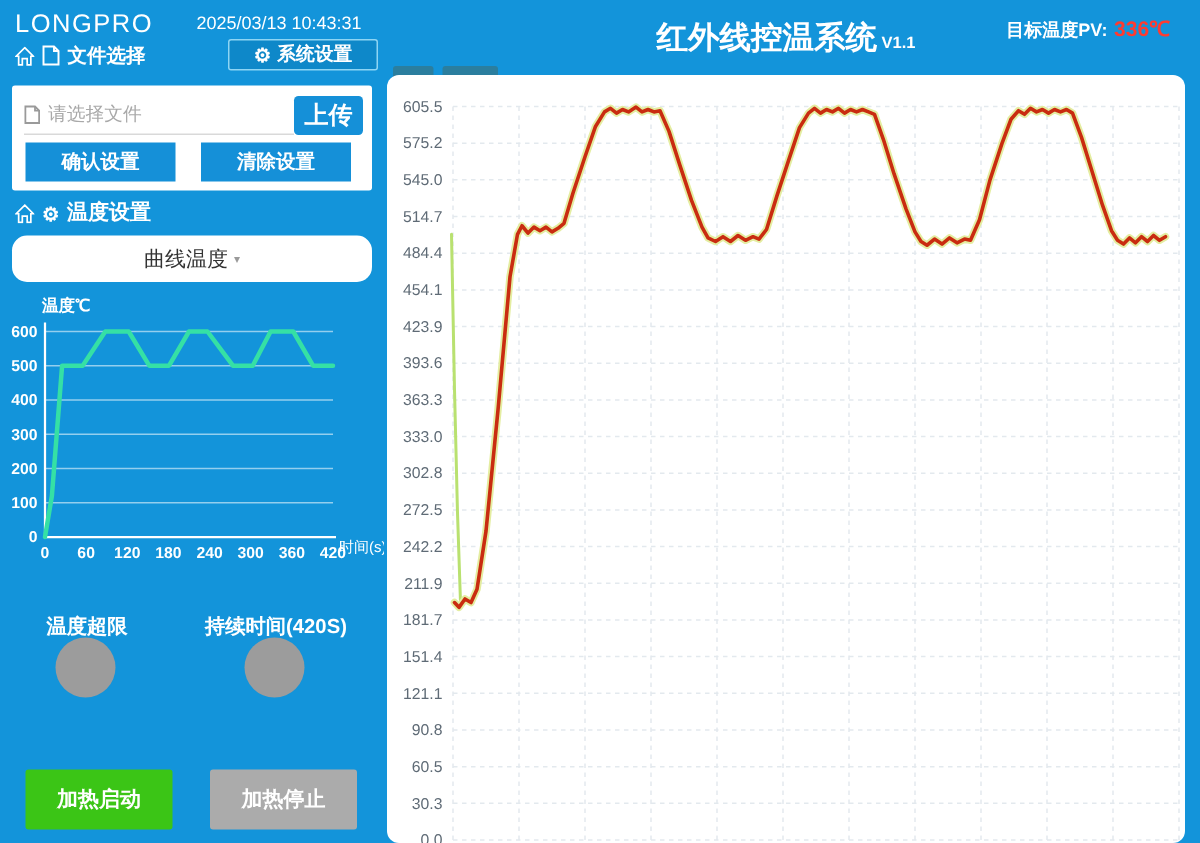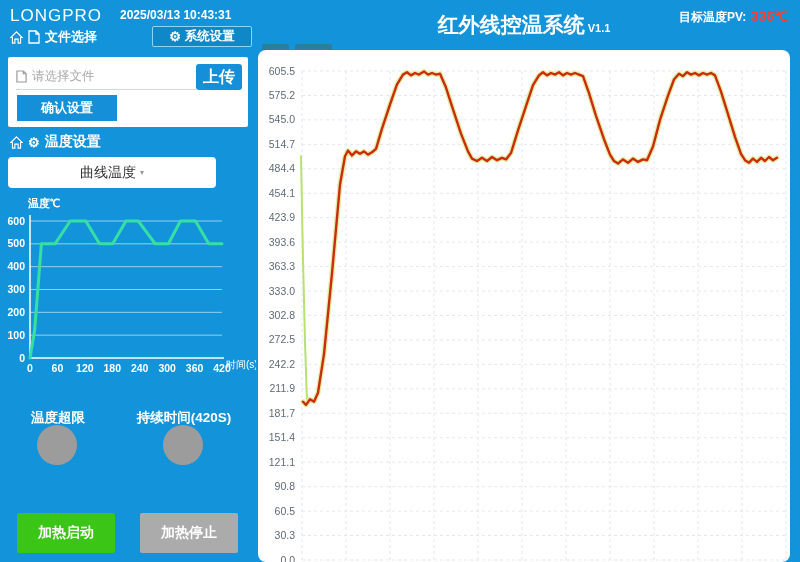--- a/index.html
+++ b/index.html
@@ -3,45 +3,45 @@
 <meta charset="utf-8">
 <style>
   * { margin:0; padding:0; box-sizing:border-box; }
   html,body { width:800px; height:562px; overflow:hidden; }
   body { font-family:"Liberation Sans", sans-serif; background:#1394da; position:relative; }
 
   .abs { position:absolute; }
 
   
   #logo { left:10px; top:6px; color:#fff; font-size:17px; font-weight:normal; letter-spacing:1px; }
-  #datetime { left:120px; top:8px; width:132px; text-align:left; color:#fff; font-size:12px; font-weight:bold; }
+  #datetime { left:120px; top:8px; width:132px; text-align:center; color:#fff; font-size:12px; font-weight:normal; }
   #nav-file { left:10px; top:28px; color:#fff; font-size:13px; font-weight:bold; display:flex; align-items:center; gap:5px; cursor:pointer; }
   #btn-system { left:152px; top:26px; width:100px; height:21px; background:#0e88c9; border:1px solid #8ed5f4; border-radius:2px; color:#fff; font-size:12.5px; font-weight:bold; display:flex; align-items:center; justify-content:center; gap:4px; cursor:pointer; }
   .mini-btn { top:44px; height:28px; background:#2b7e9e; color:#fff; font-size:12.5px; font-weight:bold; display:flex; align-items:center; justify-content:center; border-radius:2px; cursor:pointer; }
   #btn-at { left:262px; width:27px; }
   #btn-pid { left:295px; width:37px; }
   #main-title { left:258px; top:11px; width:532px; text-align:center; color:#fff; }
   #main-title .t { font-size:21px; font-weight:bold; }
   #main-title .v { font-size:11px; font-weight:bold; margin-left:3px; }
-  #pv-sv { right:12px; top:4px; text-align:right; line-height:23px; }
+  #pv-sv { right:20px; top:4px; text-align:right; line-height:30px; }
   #pv-sv .lbl { color:#fff; font-size:12px; font-weight:bold; }
   .pv-val { font-size:14px; font-weight:bold; }
   .gear { font-size:13px; line-height:1; }
 
   
   #file-card { left:8px; top:57px; width:240px; height:70px; background:#fff; border-radius:2px;padding-left:36px; }
   #file-row { left:8px; top:6px; width:180px; height:27px; border-bottom:1px solid #d9d9d9; display:flex; align-items:center; gap:5px; }
   #file-placeholder { color:#a9a9a9; font-size:12.5px; }
   #btn-upload { right:6px; top:7px; width:46px; height:26px; background:#1590d8; border-radius:3px; color:#fff; font-size:16px; font-weight:bold; display:flex; align-items:center; justify-content:center; cursor:pointer; }
   .card-btn { top:38px; width:100px; height:26px; background:#1590d8; color:#fff; font-size:13px; font-weight:bold; display:flex; align-items:center; justify-content:center; cursor:pointer; }
   #btn-confirm { left:9px; }
   #btn-clear { left:126px; }
 
   #temp-section { left:10px; top:133px; color:#fff; font-size:14px; font-weight:bold; display:flex; align-items:center; gap:5px; }
-  #btn-curve { left:8px; top:157px; width:208px; height:31px; background:#fff; border-radius:4px; color:#333; font-size:14px; display:flex; align-items:center; justify-content:center; gap:4px; cursor:pointer; }
+  #btn-curve { left:8px; top:157px; width:240px; height:31px; background:#fff; border-radius:10px; color:#333; font-size:14px; display:flex; align-items:center; justify-content:center; gap:4px; cursor:pointer; }
   #btn-curve .caret { color:#9a9a9a; font-size:8px; }
 
   #mini-chart { left:0; top:193px; }
 
   .ind-label { top:398px; color:#fff; font-size:13.5px; font-weight:bold; text-align:center;margin-top:11px; }
   #ind-label-1 { left:12px; width:92px; }
   #ind-label-2 { left:128px; width:112px; }
   .ind-circle { top:425px; width:40px; height:40px; border-radius:50%; background:#9c9c9c; }
   #ind-circle-1 { left:37px; }
   #ind-circle-2 { left:163px; }
@@ -93,20 +93,21 @@
 <div class="abs" id="file-card">
   <div class="abs" id="file-row">
     <svg width="11" height="13" viewBox="0 0 12 14">
         <path d="M1 1 L8 1 L11 4 L11 13 L1 13 Z" fill="none" stroke="#9a9a9a" stroke-width="1.3"></path>
         <path d="M8 1 L8 4 L11 4" fill="none" stroke="#9a9a9a" stroke-width="1.3"></path>
       </svg>
     <span id="file-placeholder">请选择文件</span>
   </div>
   <div class="abs" id="btn-upload">上传</div>
   <div class="abs card-btn" id="btn-confirm">确认设置</div>
+  <div class="abs card-btn" id="btn-clear">清除设置</div>
 </div>
 
 <div class="abs" id="temp-section">
   <svg width="13" height="13" viewBox="0 0 16 16">
       <path d="M8 1 L15 8 L13 8 L13 15 L10 15 L10 10 L6 10 L6 15 L3 15 L3 8 L1 8 Z" fill="none" stroke="#fff" stroke-width="1.4"></path>
     </svg>
   <span class="gear">⚙</span>
   <span>温度设置</span>
 </div>
 

